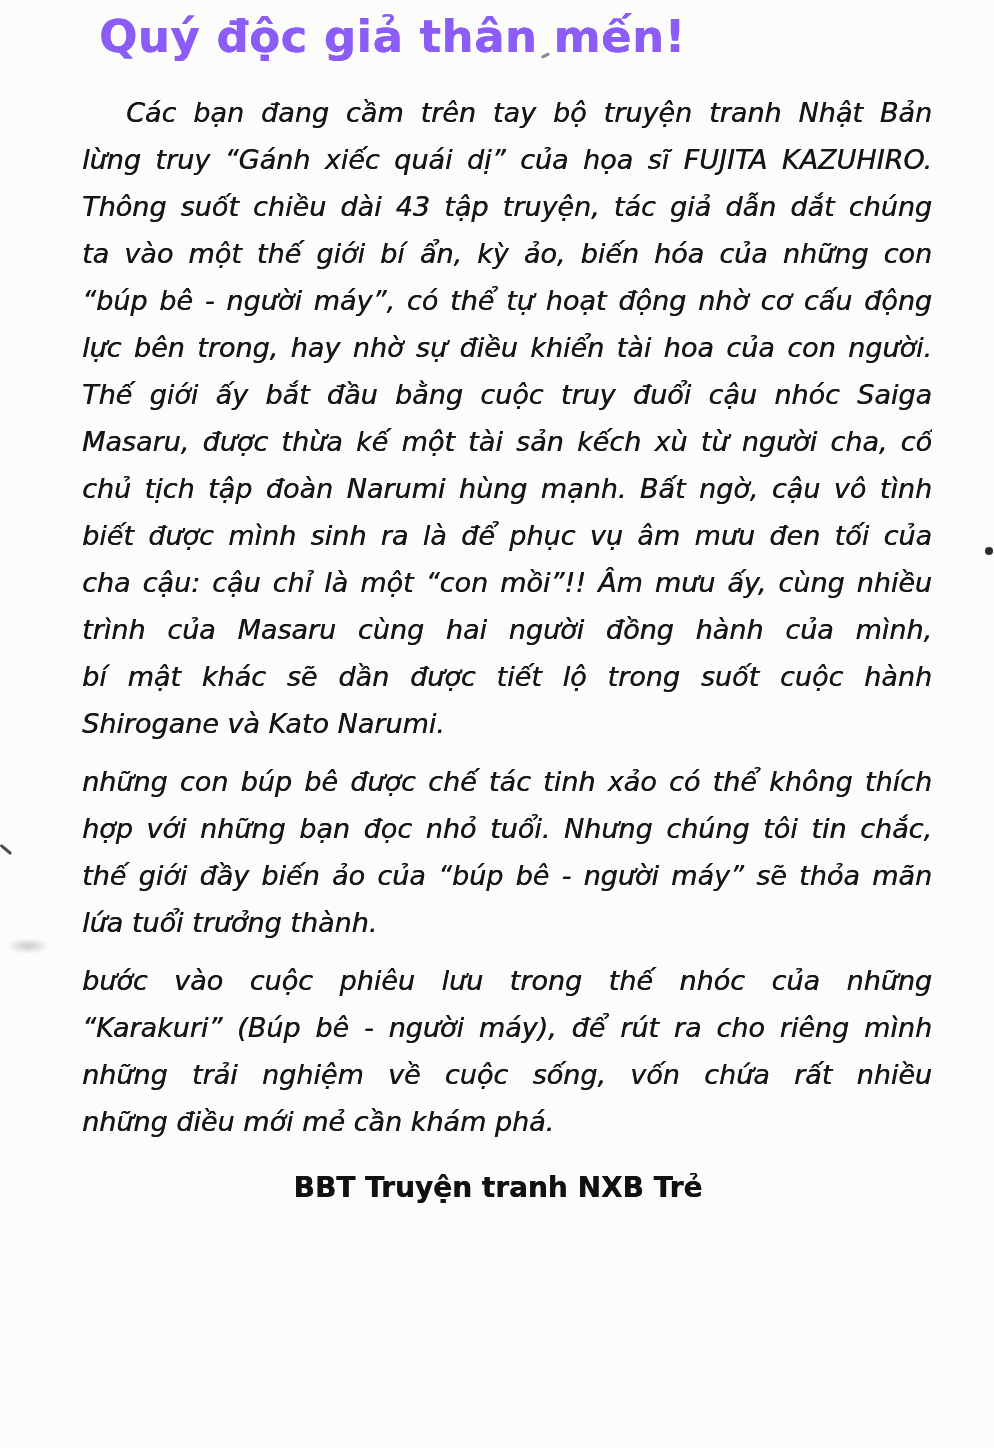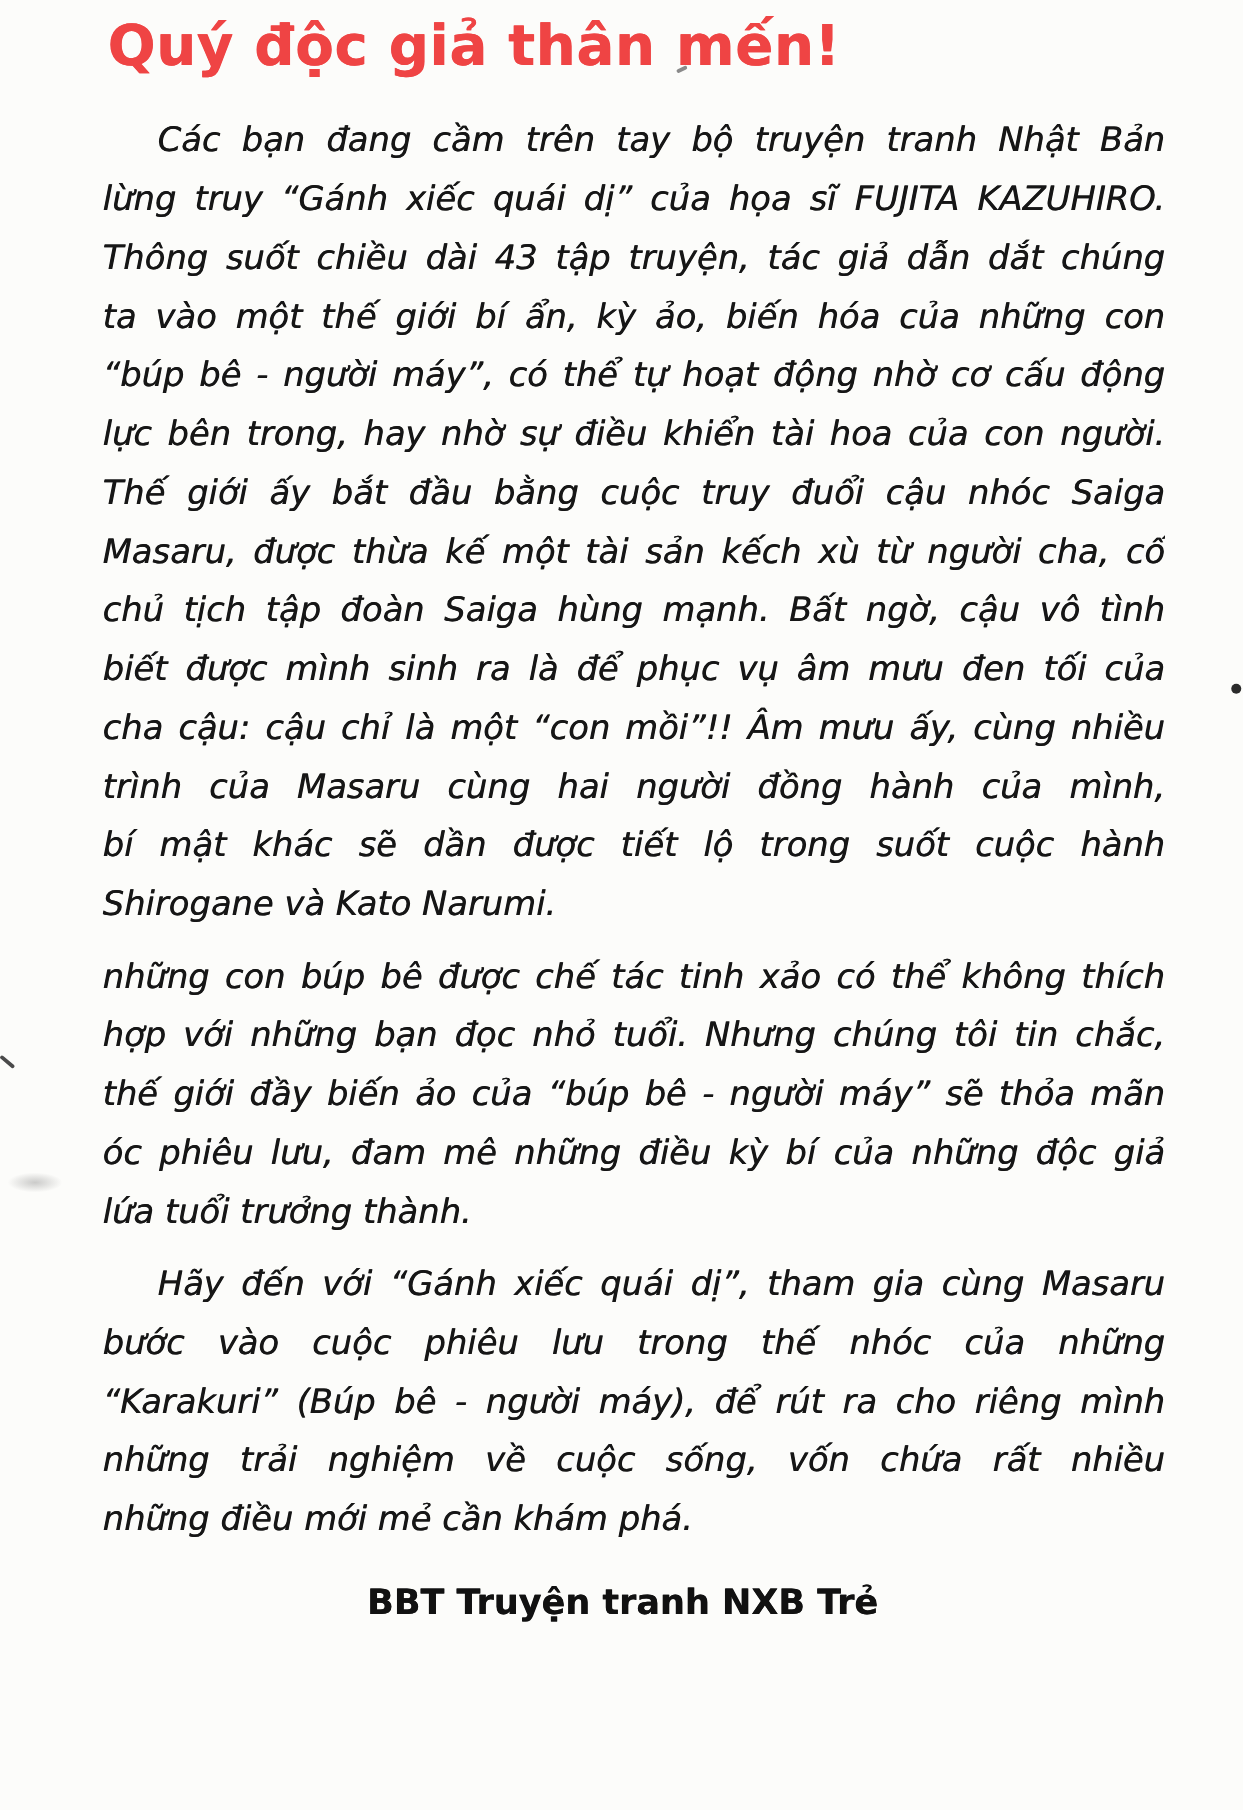--- a/index.html
+++ b/index.html
@@ -10,25 +10,25 @@
     overflow: hidden;
     font-family: "DejaVu Sans", sans-serif;
     color: #161616;
   }
   .scan-page {
     position: absolute;
     left: 82px; top: 10px;
     width: 850px;
   }
   .title {
-    margin: 0 0 26px 4px;
+    margin: 0 0 26px 17px;
     font-size: 45px;
     font-weight: bold;
     letter-spacing: 0.5px;
-    color: #ef4444;
+    color: #8b5cf6;
     text-shadow: 0.4px 0 0 currentColor;
   }
   .para {
     font-size: 27px;
     line-height: 47px;
     text-shadow: 0.4px 0 0 currentColor;
   }
   .para + .para { margin-top: 11px; }
   .line {
     text-align: justify;
@@ -85,38 +85,36 @@
 
   <div class="para">
     <div class="line indent">Các bạn đang cầm trên tay bộ truyện tranh Nhật Bản</div>
     <div class="line">lừng truy “Gánh xiếc quái dị” của họa sĩ FUJITA KAZUHIRO.</div>
     <div class="line">Thông suốt chiều dài 43 tập truyện, tác giả dẫn dắt chúng</div>
     <div class="line">ta vào một thế giới bí ẩn, kỳ ảo, biến hóa của những con</div>
     <div class="line">“búp bê - người máy”, có thể tự hoạt động nhờ cơ cấu động</div>
     <div class="line">lực bên trong, hay nhờ sự điều khiển tài hoa của con người.</div>
     <div class="line">Thế giới ấy bắt đầu bằng cuộc truy đuổi cậu nhóc Saiga</div>
     <div class="line">Masaru, được thừa kế một tài sản kếch xù từ người cha, cố</div>
-    <div class="line">chủ tịch tập đoàn Saiga hùng mạnh. Bất ngờ, cậu vô tình</div>
+    <div class="line">chủ tịch tập đoàn Narumi hùng mạnh. Bất ngờ, cậu vô tình</div>
     <div class="line">biết được mình sinh ra là để phục vụ âm mưu đen tối của</div>
     <div class="line">cha cậu: cậu chỉ là một “con mồi”!! Âm mưu ấy, cùng nhiều</div>
     <div class="line">trình của Masaru cùng hai người đồng hành của mình,</div>
     <div class="line">bí mật khác sẽ dần được tiết lộ trong suốt cuộc hành</div>
     <div class="line end">Shirogane và Kato Narumi.</div>
   </div>
 
   <div class="para">
     <div class="line">những con búp bê được chế tác tinh xảo có thể không thích</div>
     <div class="line">hợp với những bạn đọc nhỏ tuổi. Nhưng chúng tôi tin chắc,</div>
     <div class="line">thế giới đầy biến ảo của “búp bê - người máy” sẽ thỏa mãn</div>
-    <div class="line">óc phiêu lưu, đam mê những điều kỳ bí của những độc giả</div>
     <div class="line end">lứa tuổi trưởng thành.</div>
   </div>
 
   <div class="para">
-    <div class="line indent">Hãy đến với “Gánh xiếc quái dị”, tham gia cùng Masaru</div>
     <div class="line">bước vào cuộc phiêu lưu trong thế nhóc của những</div>
     <div class="line">“Karakuri” (Búp bê - người máy), để rút ra cho riêng mình</div>
     <div class="line">những trải nghiệm về cuộc sống, vốn chứa rất nhiều</div>
     <div class="line end">những điều mới mẻ cần khám phá.</div>
   </div>
 
   <div class="signature">BBT Truyện tranh NXB Trẻ</div>
 
 </div>
 

